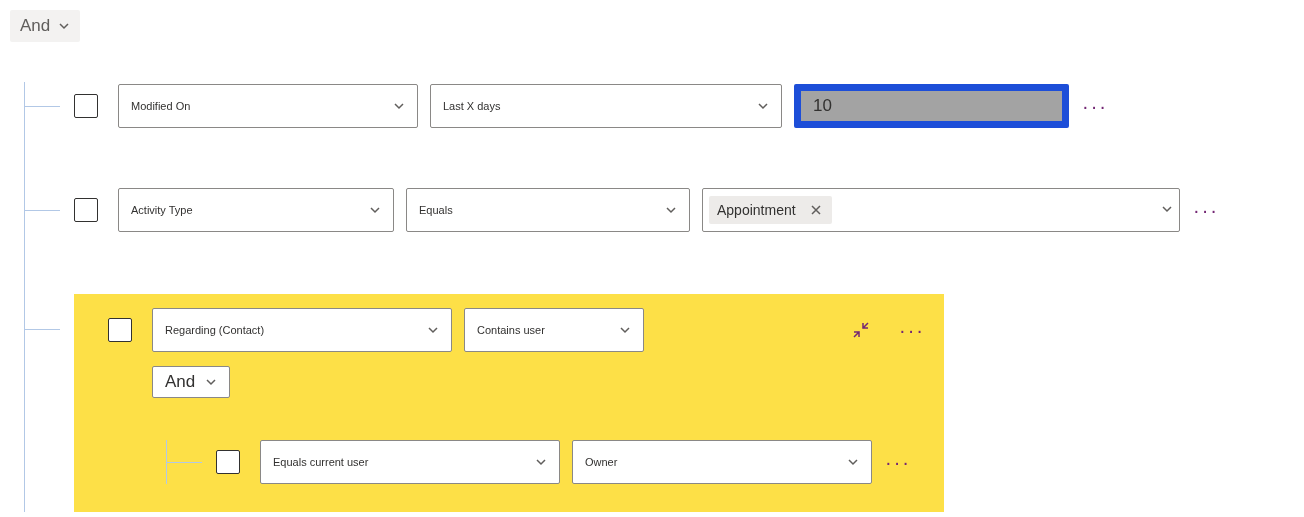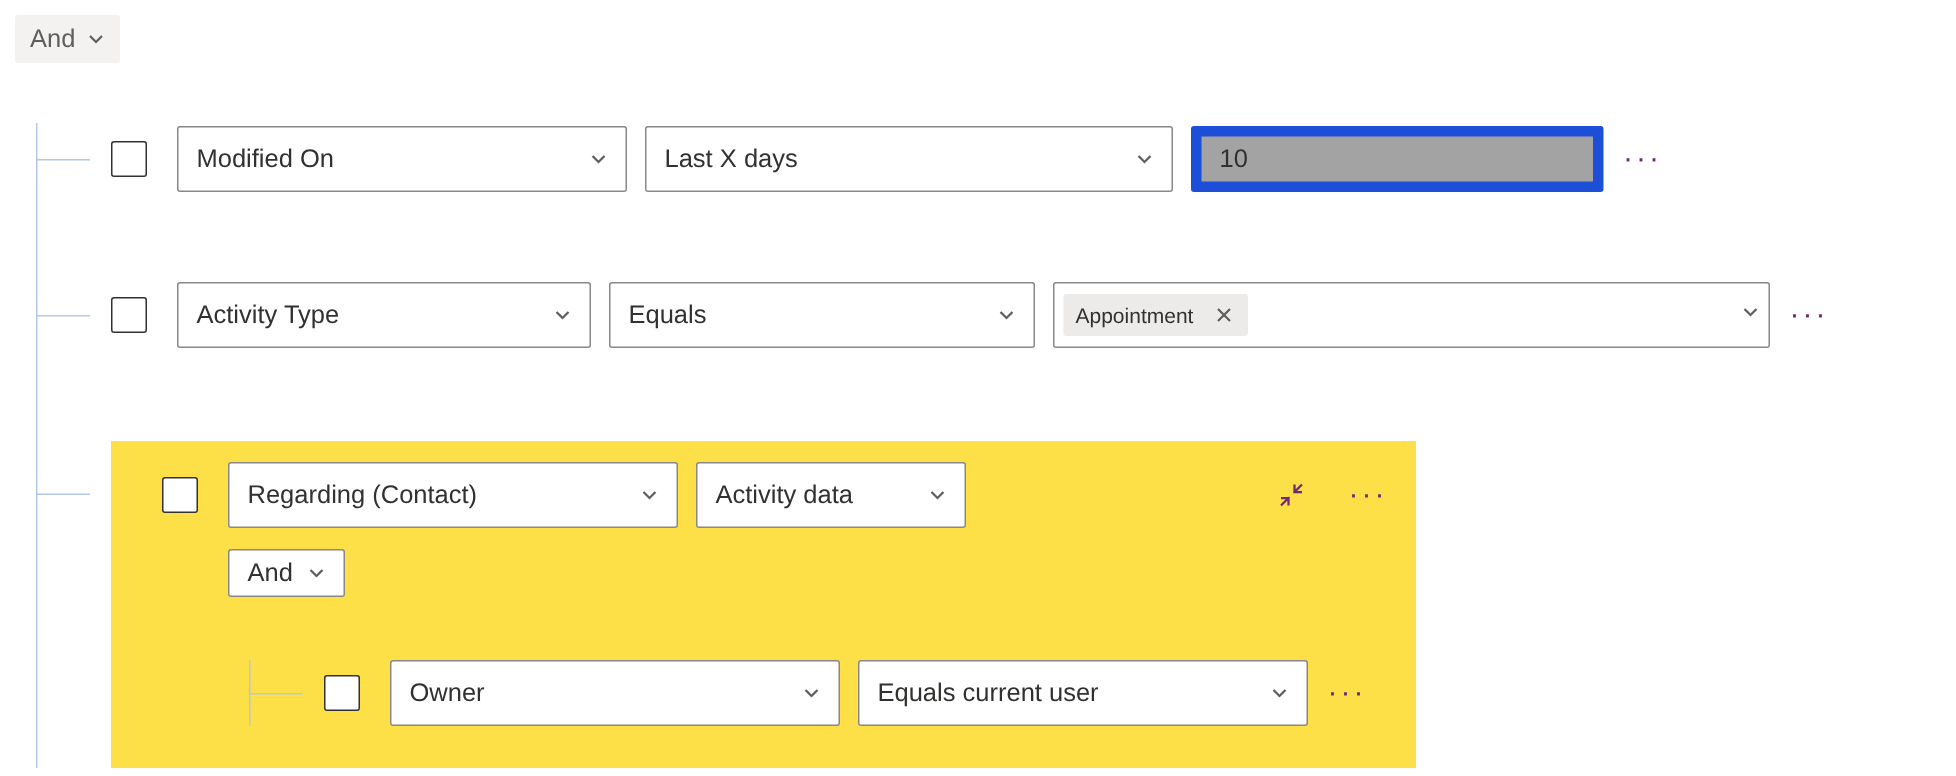--- a/index.html
+++ b/index.html
@@ -66,21 +66,21 @@
       display: flex;
       align-items: center;
       justify-content: space-between;
       border: 1px solid #8a8886;
       border-radius: 2px;
       background: #fff;
       height: 44px;
       padding: 0 12px;
       cursor: pointer;
       margin-right: 12px;
-      font-size: 17px;
+      font-size: 11px;
       color: #323130;
     }
     .dd svg { margin-left: 8px; flex-shrink: 0; }
 
     .text-input {
       border: 7px solid #1d4ed8;
       border-radius: 2px;
       background: #a3a3a3;
       height: 44px;
       padding: 0 12px;
@@ -239,21 +239,21 @@
       <div class="nested-panel" style="width:870px; margin-top:0;">
         <div class="nested-header">
           <div class="checkbox"></div>
           <div class="dd" style="width:300px;">
             <span>Regarding (Contact)</span>
             <svg width="12" height="12" viewBox="0 0 12 12">
                 <path d="M2 4 L6 8 L10 4" stroke="#605e5c" stroke-width="1.5" fill="none"></path>
               </svg>
           </div>
           <div class="dd" style="width:180px;">
-            <span>Activity data</span>
+            <span>Contains user</span>
             <svg width="12" height="12" viewBox="0 0 12 12">
                 <path d="M2 4 L6 8 L10 4" stroke="#605e5c" stroke-width="1.5" fill="none"></path>
               </svg>
           </div>
           <div class="spacer"></div>
           <div class="collapse-btn" style="margin-right:24px;">
             <svg width="18" height="18" viewBox="0 0 18 18">
               <path d="M11 2 L11 7 L16 7 M10.5 7.5 L16 2" stroke="#742774" stroke-width="1.5" fill="none"></path>
               <path d="M7 16 L7 11 L2 11 M7.5 10.5 L2 16" stroke="#742774" stroke-width="1.5" fill="none"></path>
             </svg>
@@ -270,27 +270,27 @@
                 <path d="M2 4 L6 8 L10 4" stroke="#605e5c" stroke-width="1.5" fill="none"></path>
               </svg>
           </div>
 
           <div class="nested-tree" style="margin-left:14px;">
             <div class="vline"></div>
             <div class="nested-body">
               <div class="hstub"></div>
               <div class="checkbox"></div>
               <div class="dd" style="width:300px;">
-                <span>Owner</span>
+                <span>Equals current user</span>
                 <svg width="12" height="12" viewBox="0 0 12 12">
                     <path d="M2 4 L6 8 L10 4" stroke="#605e5c" stroke-width="1.5" fill="none"></path>
                   </svg>
               </div>
               <div class="dd" style="width:300px;">
-                <span>Equals current user</span>
+                <span>Owner</span>
                 <svg width="12" height="12" viewBox="0 0 12 12">
                     <path d="M2 4 L6 8 L10 4" stroke="#605e5c" stroke-width="1.5" fill="none"></path>
                   </svg>
               </div>
               <div class="more-btn">
                 <span>···</span>
               </div>
             </div>
           </div>
         </div>

